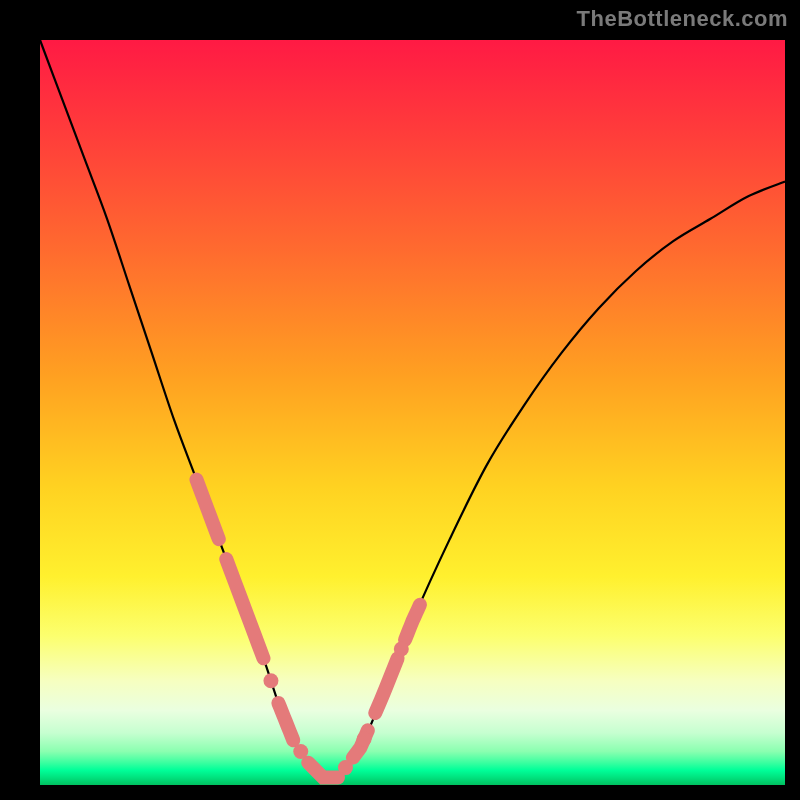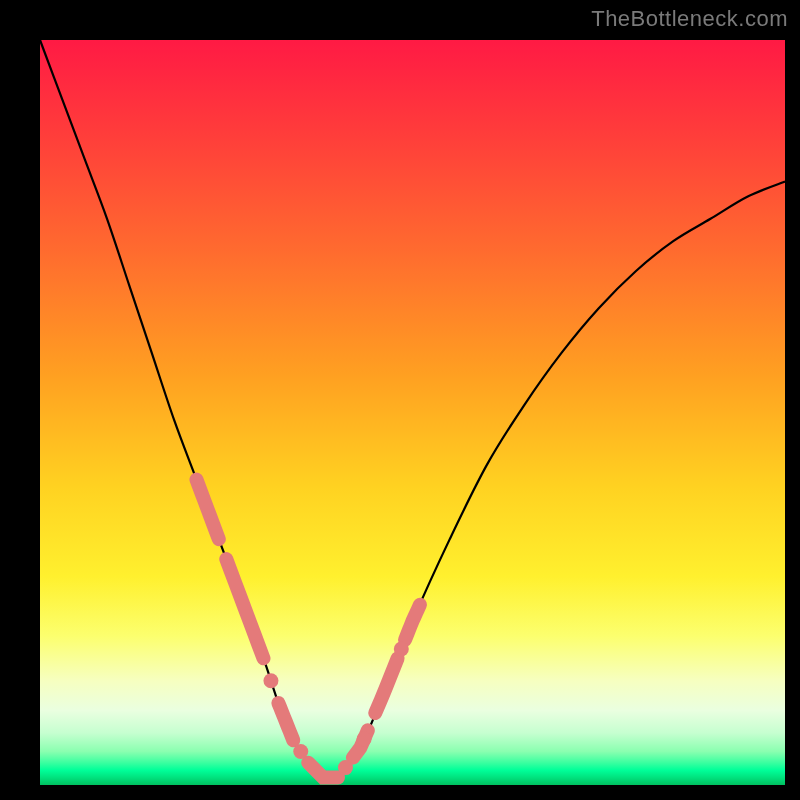--- a/index.html
+++ b/index.html
@@ -43,21 +43,21 @@
       #00e27e 99%,
       #00c060 100%
     );
   }
   .watermark {
     position: absolute;
     top: 6px;
     right: 12px;
     color: #7a7a7a;
     font-size: 22px;
-    font-weight: 400;
+    font-weight: 700;
     letter-spacing: 0.5px;
     user-select: none;
     text-align: center;
   }
   svg.curve {
     position: absolute;
     left: 0;
     top: 0;
     width: 745px;
     height: 745px;

